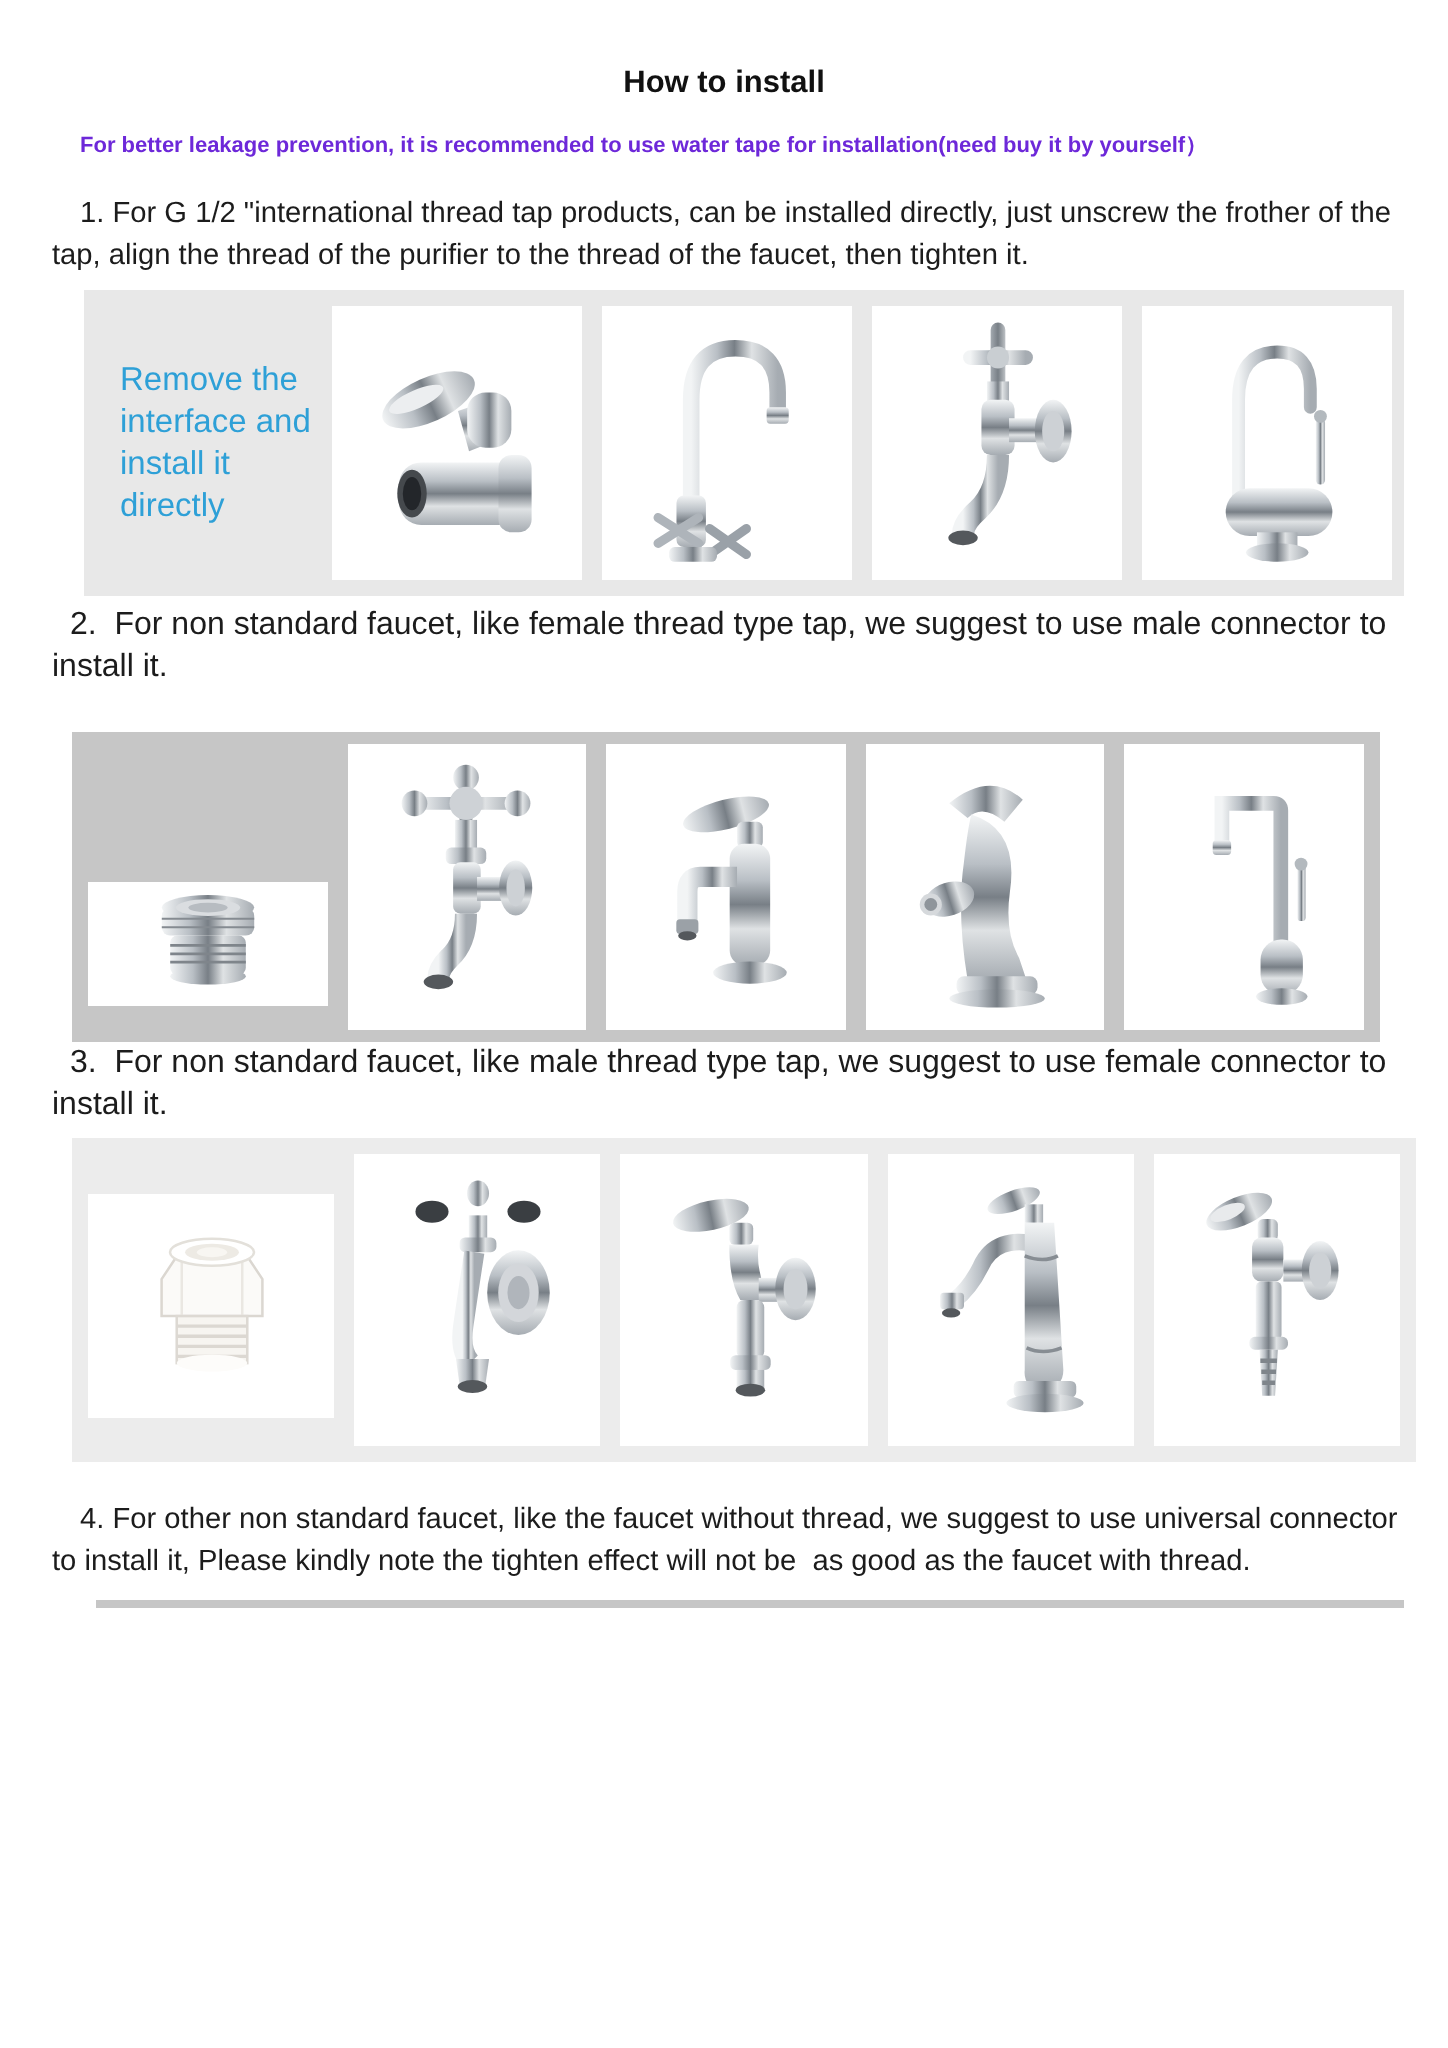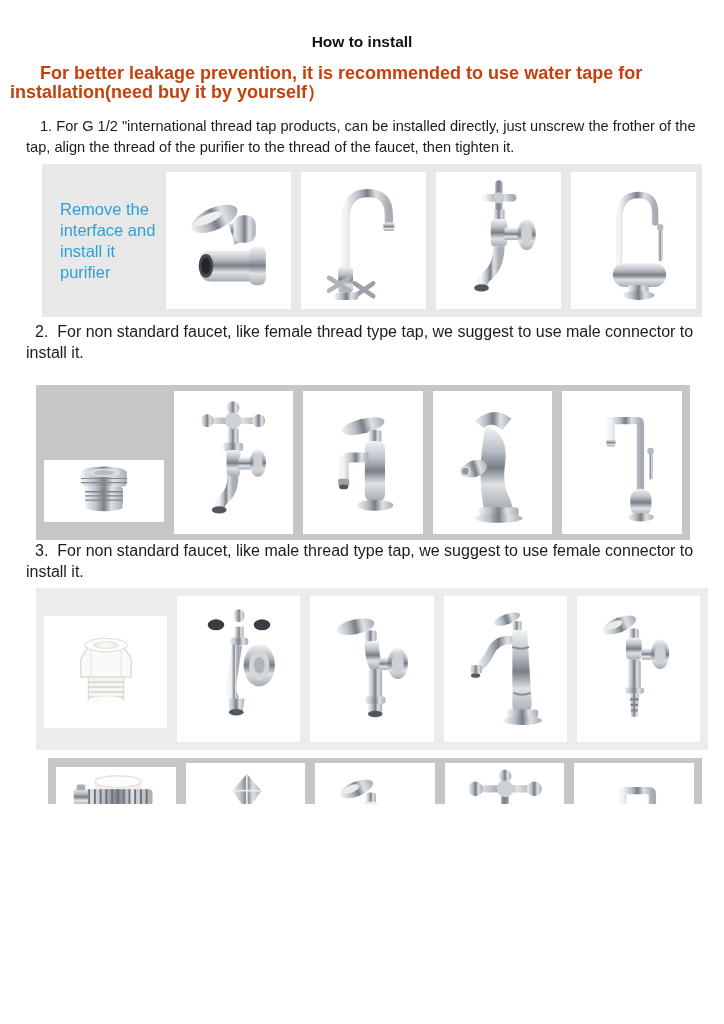--- a/index.html
+++ b/index.html
@@ -1,20 +1,20 @@
 <!DOCTYPE html>
 <html><head>
 <meta charset="utf-8">
 <style>
   html,body{margin:0;padding:0;background:#fff;}
   .page{width:724px;height:804px;position:relative;overflow:hidden;background:#fff;
         font-family:"Liberation Sans", sans-serif;color:#1c1c1c;}
   .title{margin:0;padding-top:33px;text-align:center;font-size:15.5px;font-weight:bold;color:#111;}
-  .warning{margin:13px 12px 0 10px;text-indent:30px;font-size:18px;font-weight:bold;
-           line-height:19px;color:#c2410c;white-space:pre-wrap;}
+  .warning{margin:13px 12px 0 10px;text-indent:30px;font-size:11px;font-weight:bold;
+           line-height:19px;color:#6d28d9;white-space:pre-wrap;}
   .step{margin:14px 20px 0 26px;text-indent:14px;font-size:14.6px;line-height:21px;white-space:pre-wrap;}
   .caption{margin:0 20px 0 26px;text-indent:9px;font-size:16px;line-height:21px;white-space:pre-wrap;}
   .cap2{margin-top:4px;}
   .cap3{}
   .step4{margin-top:19px;}
   .strip{display:flex;align-items:stretch;gap:10px;box-sizing:border-box;}
   .strip .tile{margin:0;background:#fff;display:flex;align-items:center;justify-content:center;flex:1 1 0;}
   .r1{margin:6px 22px 0 42px;height:153px;background:#e8e8e8;padding:8px 6px;}
   .r2{margin:22px 34px 0 36px;height:155px;background:#c6c6c6;padding:6px 8px;}
   .r3{margin:6px 16px 0 36px;height:162px;background:#ececec;padding:8px 8px;}
@@ -275,21 +275,21 @@
 
 <div class="page">
 
   <h1 class="title">How to install</h1>
 
   <p class="warning">For better leakage prevention, it is recommended to use water tape for installation(need buy it by yourself）</p>
 
   <p class="step">1. For G 1/2 "international thread tap products, can be installed directly, just unscrew the frother of the tap, align the thread of the purifier to the thread of the faucet, then tighten it.</p>
 
   <div class="strip r1">
-    <div class="note">Remove the interface and install it purifier</div>
+    <div class="note">Remove the interface and install it directly</div>
     <figure class="tile">
       <svg class="fx" viewBox="0 0 100 140">
           <use href="#sym-valve-lever"></use>
         </svg>
     </figure>
     <figure class="tile">
       <svg class="fx" viewBox="0 0 100 140">
           <use href="#sym-goose-cross"></use>
         </svg>
     </figure>
@@ -358,20 +358,21 @@
           <use href="#sym-vintage"></use>
         </svg>
     </figure>
     <figure class="tile">
       <svg class="fx" viewBox="0 0 100 140">
           <use href="#sym-lever-barb"></use>
         </svg>
     </figure>
   </div>
 
+  <p class="step step4">4. For other non standard faucet, like the faucet without thread, we suggest to use universal connector to install it, Please kindly note the tighten effect will not be  as good as the faucet with thread.</p>
 
   <div class="strip r4">
     <figure class="tile conn c4">
       <svg class="cx4" viewBox="0 0 100 100">
           <use href="#sym-universal-conn"></use>
         </svg>
     </figure>
     <figure class="tile">
       <svg class="fx" viewBox="0 0 100 140">
           <use href="#sym-diamond-barb"></use>

